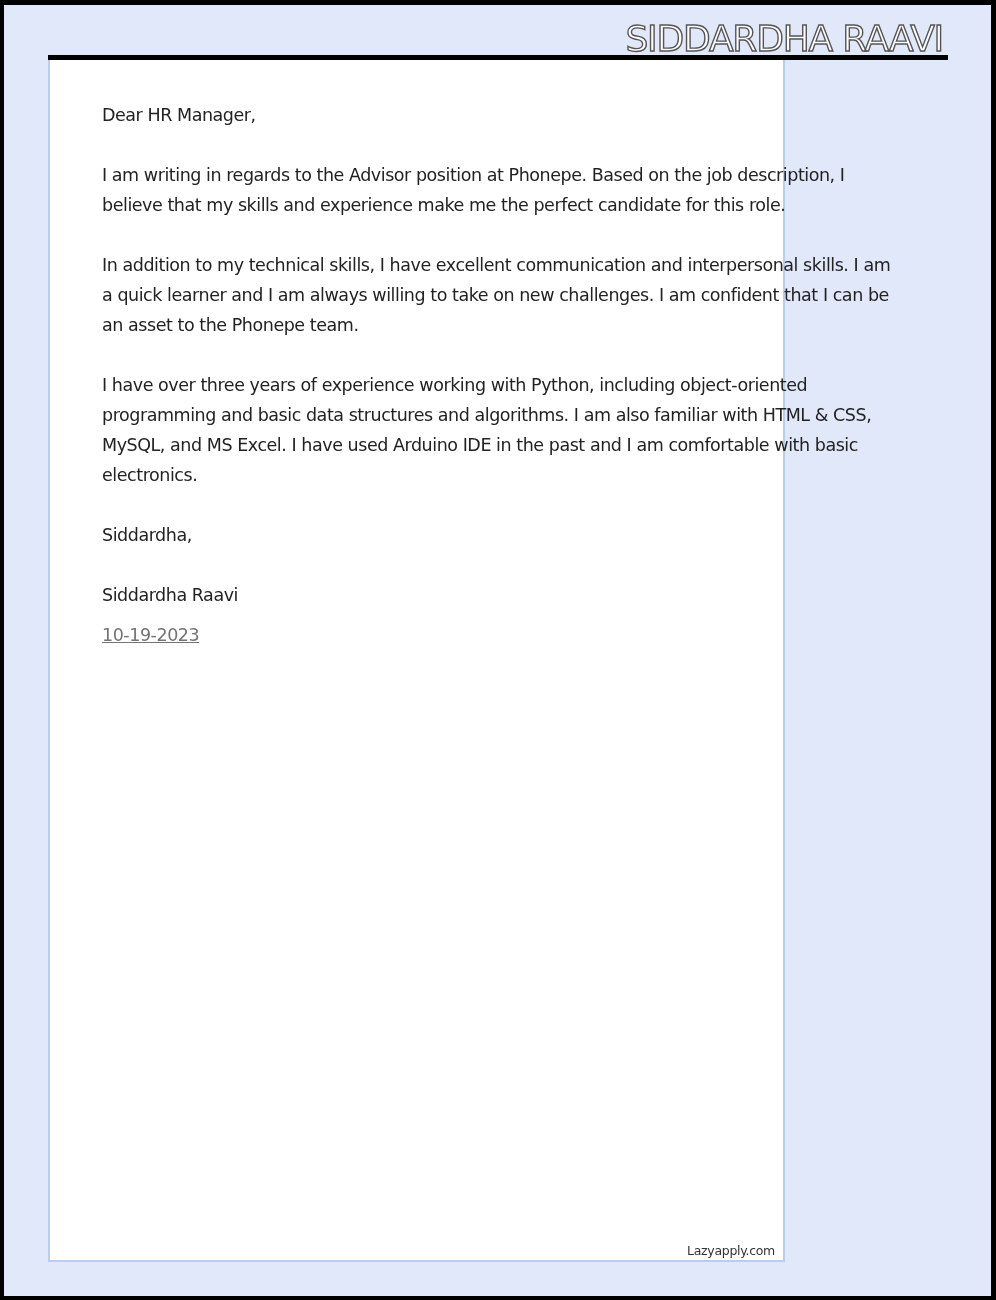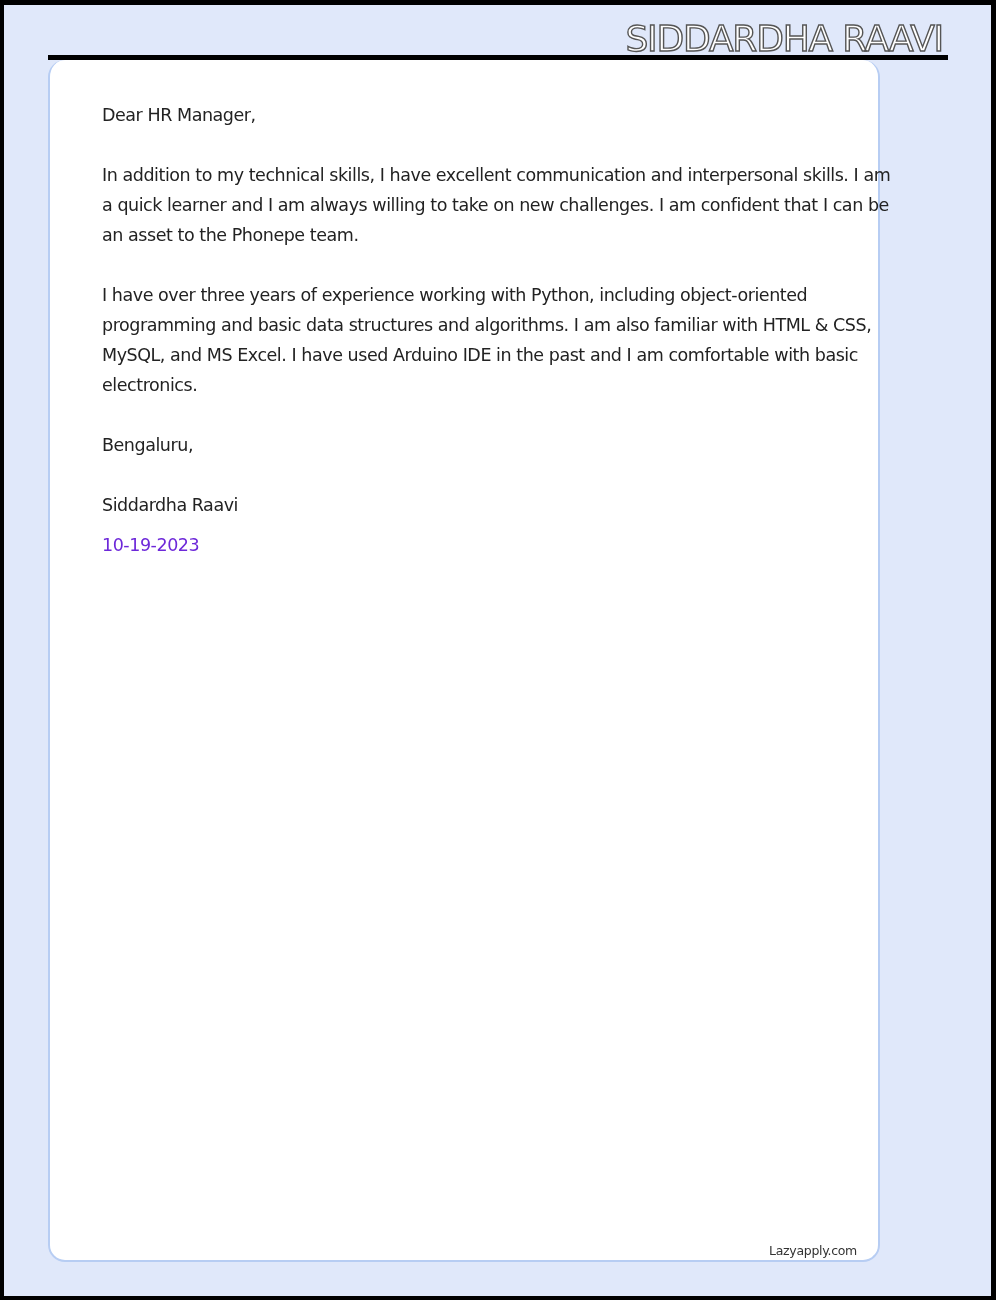--- a/index.html
+++ b/index.html
@@ -12,45 +12,46 @@
   .header-name {
     position: absolute; right: 48px; top: 12px;
     font-family: "DejaVu Sans", sans-serif; font-size: 36px; letter-spacing: -1.2px;
     color: #ffffff; -webkit-text-stroke: 1.4px #555; line-height: 1;
     margin-top: 4px;
   }
   .top-bar {
     position: absolute; left: 44px; top: 50px; width: 900px; height: 5px; background: #000;
   }
   .card {
-    position: absolute; left: 44px; top: 55px; width: 832px; height: 1202px;
+    position: absolute; left: 44px; top: 55px; width: 737px; height: 1202px;
     background: #fff; border-left: 2px solid #b7cdf3; border-right: 2px solid #b7cdf3;
-    border-bottom: 2px solid #b7cdf3; box-sizing: border-box; border-radius: 17px;
+    border-bottom: 2px solid #b7cdf3; box-sizing: border-box;
   }
   .letter {
     position: absolute; left: 52px; top: 40px; width: 800px;
     font-size: 17.5px; line-height: 30px; color: #222; letter-spacing: -0.45px;
   }
   .letter p { margin: 0 0 30px 0; }
   .letter p.sig { margin-bottom: 10px; }
-  .date { color: #6d28d9; margin: 0; }
+  .date { color: #737373; margin: 0; text-decoration: underline; }
   .footer {
-    position: absolute; right: 21px; bottom: 2px;
+    position: absolute; right: 8px; bottom: 2px;
     font-size: 12.5px; color: #333; letter-spacing: -0.3px;
   }
 </style>
 </head>
 <body>
 
 <div class="header-name">SIDDARDHA RAAVI</div>
 <div class="top-bar"></div>
 
 <div class="card">
   <div class="letter">
     <p>Dear HR Manager,</p>
+    <p>I am writing in regards to the Advisor position at Phonepe. Based on the job description, I believe that my skills and experience make me the perfect candidate for this role.</p>
     <p>In addition to my technical skills, I have excellent communication and interpersonal skills. I am a quick learner and I am always willing to take on new challenges. I am confident that I can be an asset to the Phonepe team.</p>
     <p>I have over three years of experience working with Python, including object-oriented programming and basic data structures and algorithms. I am also familiar with HTML &amp; CSS, MySQL, and MS Excel. I have used Arduino IDE in the past and I am comfortable with basic electronics.</p>
-    <p>Bengaluru,</p>
+    <p>Siddardha,</p>
     <p class="sig">Siddardha Raavi</p>
     <p class="date">10-19-2023</p>
   </div>
   <div class="footer">Lazyapply.com</div>
 </div>
 
 </body></html>

